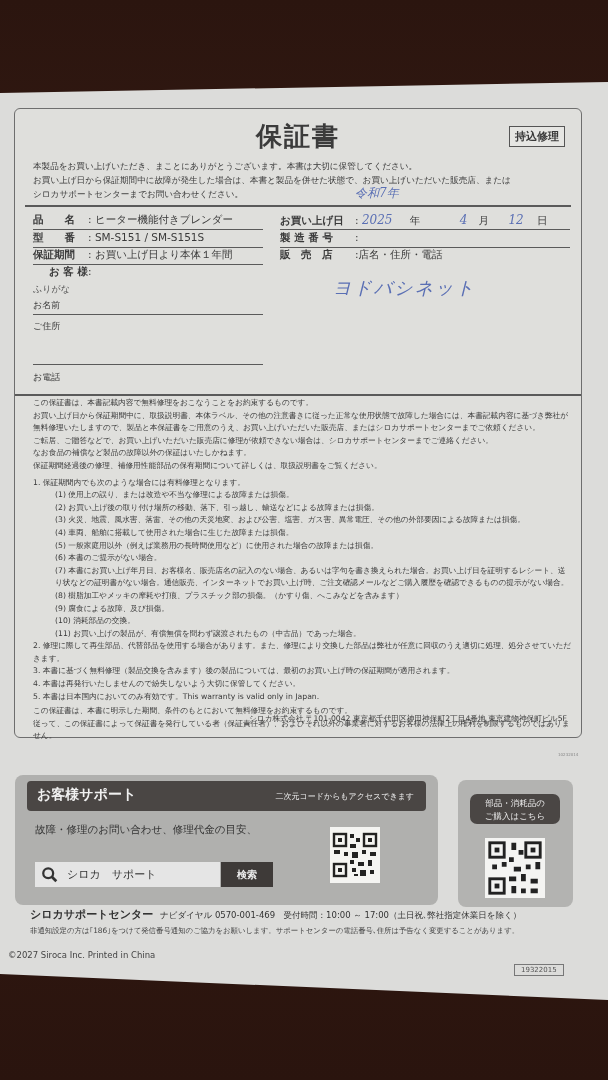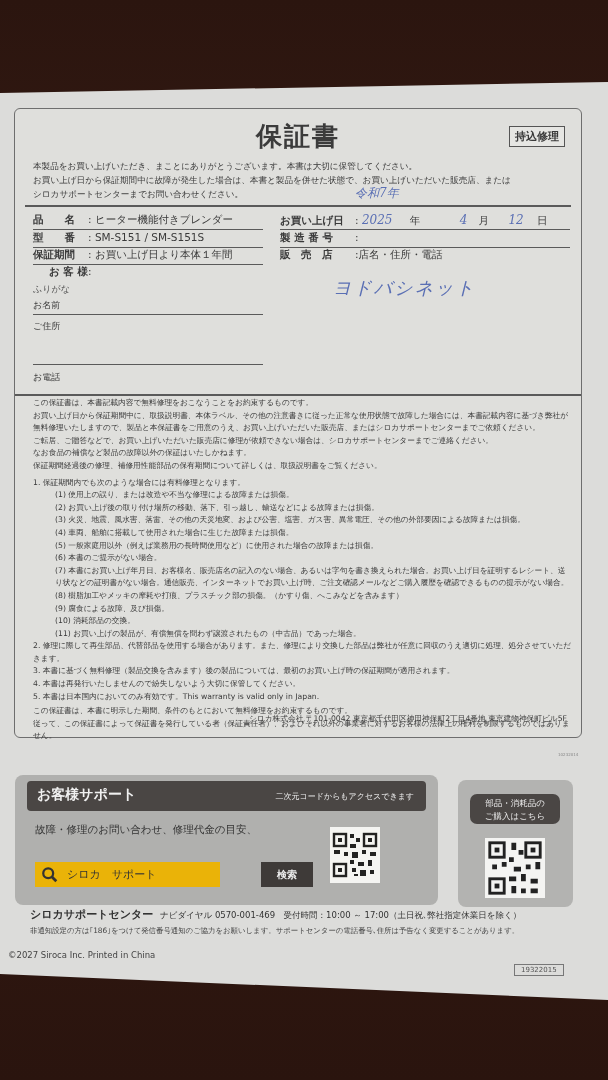--- a/index.html
+++ b/index.html
@@ -46,27 +46,27 @@
     background:#b0b0ae; border-radius:8px;
   }
   .support-head {
     position:absolute; left:12px; top:6px; right:12px; height:30px;
     background:#4a4644; border-radius:4px; color:#f0f0f0;
   }
   .support-head .h1 { position:absolute; left:10px; top:5px; font-size:14px; font-weight:bold; }
   .support-head .h2 { position:absolute; right:12px; top:10px; font-size:8px; }
   .support-desc { position:absolute; left:20px; top:46px; font-size:10.5px; line-height:17px; color:#333; }
   .searchbox {
-    position:absolute; left:20px; top:87px; width:185px; height:25px; background:#eab308;
+    position:absolute; left:20px; top:87px; width:185px; height:25px; background:#e5e5e5;
     display:flex; align-items:center; font-size:11px; color:#333;
   }
   .searchbox .q { width:18px; height:18px; margin:0 8px 0 6px; }
   .searchbtn {
     position:absolute; left:206px; top:87px; width:52px; height:25px; background:#3e3a38; color:#eee;
-    font-size:10px; display:flex; align-items:center; justify-content:center; font-weight:bold;margin-left:40px;
+    font-size:10px; display:flex; align-items:center; justify-content:center; font-weight:bold;
   }
   .qr { position:absolute; background:#f4f4f2; }
   .parts {
     position:absolute; left:458px; top:780px; width:115px; height:127px;
     background:#b3b3b1; border-radius:8px;
   }
   .parts-head {
     position:absolute; left:12px; top:14px; width:90px; height:30px; background:#4a4644; border-radius:7px;
     color:#eee; font-size:8.5px; text-align:center; line-height:13px; padding-top:3px; box-sizing:border-box;
   }

